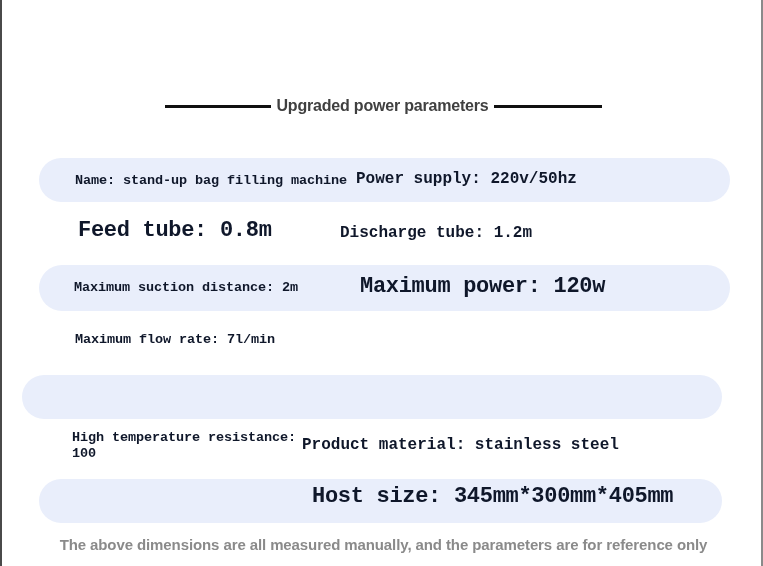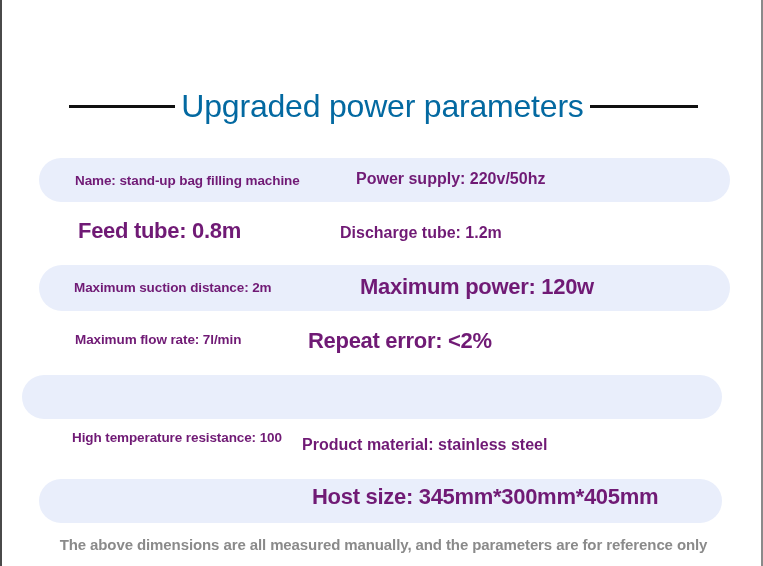--- a/index.html
+++ b/index.html
@@ -36,46 +36,47 @@
     justify-content: center;
   }
   .title-rule {
     height: 3px;
     background: #101010;
     flex: none;
   }
   .title-rule.left  { width: 106px; margin-right: 6px; }
   .title-rule.right { width: 108px; margin-left: 6px; }
   .title-text {
-    font-size: 32px;
-    font-weight: normal;
-    color: #0369a1;
+    font-size: 16px;
+    font-weight: bold;
+    color: #404040;
     letter-spacing: -0.2px;
     white-space: nowrap;
     line-height: 1;
   }
 
   
   .pill {
     position: absolute;
     background: #e9eefb;
     border-radius: 999px;
   }
   .pill.p1 { left: 37px;  top: 158px; width: 691px; height: 44px; }
   .pill.p2 { left: 37px;  top: 265px; width: 691px; height: 46px; }
   .pill.p3 { left: 20px;  top: 375px; width: 700px; height: 44px; }
   .pill.p4 { left: 37px;  top: 479px; width: 683px; height: 44px; }
 
   
   .spec {
     position: absolute;
-    color: #701a75;
+    color: #0f172a;
     font-weight: bold;
     white-space: nowrap;
     line-height: 1.15;
+    font-family: Liberation Mono, monospace;
   }
   .spec.small  { font-size: 13.5px; letter-spacing: -0.1px; }
   .spec.medium { font-size: 16px; }
   .spec.large  { font-size: 22px; letter-spacing: -0.3px; }
   .spec.wrap   { white-space: normal; width: 230px; }
 
   
   .s-name       { left: 73px;  top: 173px; }
   .s-power      { left: 354px; top: 170px; }
   
@@ -129,21 +130,20 @@
   <div class="spec small s-name">Name: stand-up bag filling machine</div>
   <div class="spec medium s-power">Power supply: 220v/50hz</div>
 
   <div class="spec large s-feed">Feed tube: 0.8m</div>
   <div class="spec medium s-discharge">Discharge tube: 1.2m</div>
 
   <div class="spec small s-suction">Maximum suction distance: 2m</div>
   <div class="spec large s-maxpower">Maximum power: 120w</div>
 
   <div class="spec small s-flow">Maximum flow rate: 7l/min</div>
-  <div class="spec large s-repeat">Repeat error: &lt;2%</div>
 
 
   <div class="spec small wrap s-hightemp">High temperature resistance: 100</div>
   <div class="spec medium s-material">Product material: stainless steel</div>
 
   <div class="spec large s-hostsize">Host size: 345mm*300mm*405mm</div>
 
   <div class="footer-note">The above dimensions are all measured manually, and the parameters are for reference only</div>
 
 </div>

